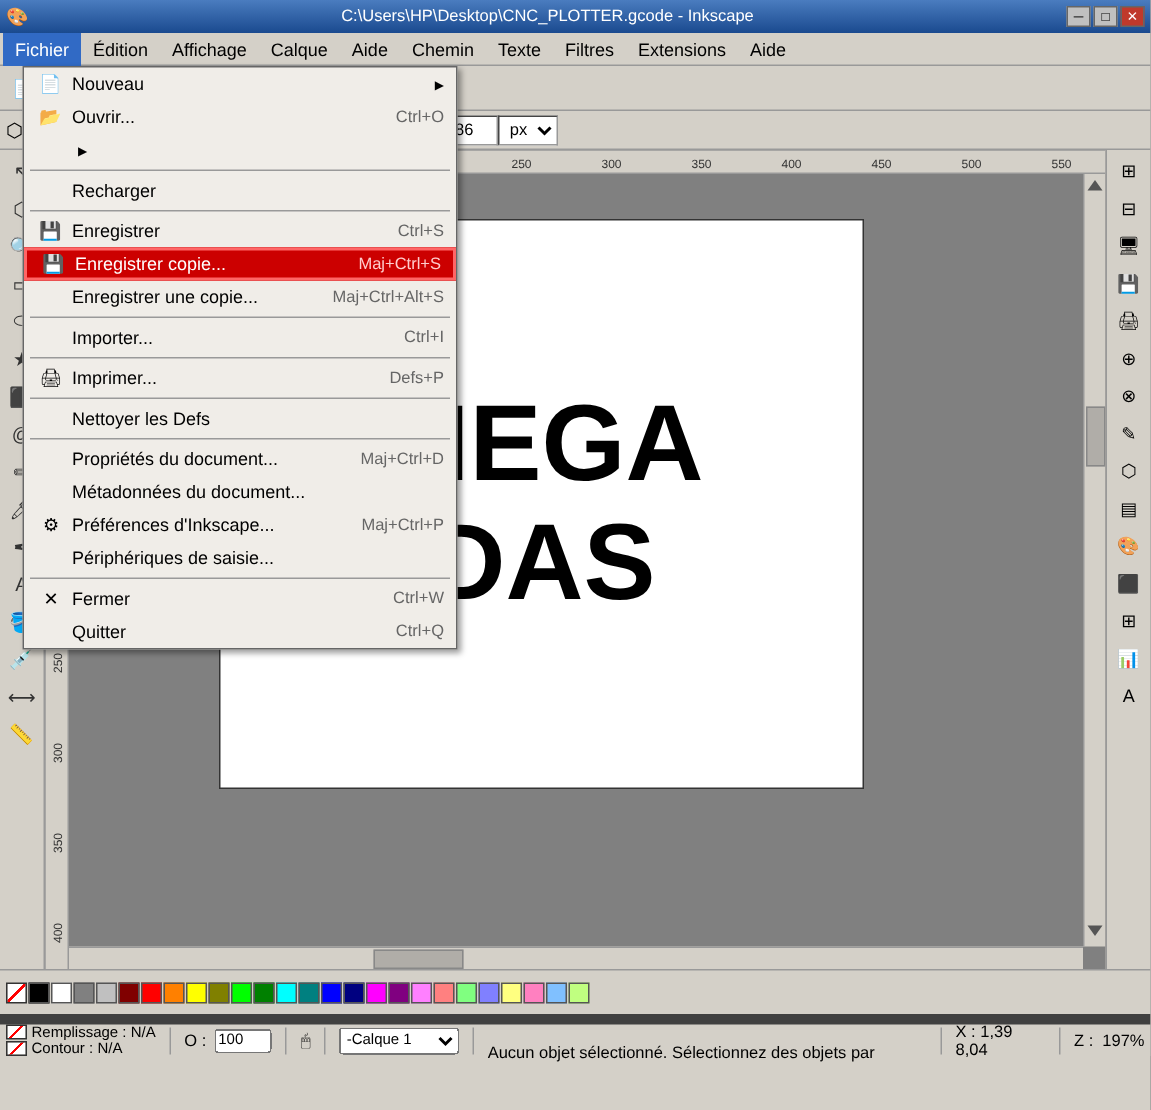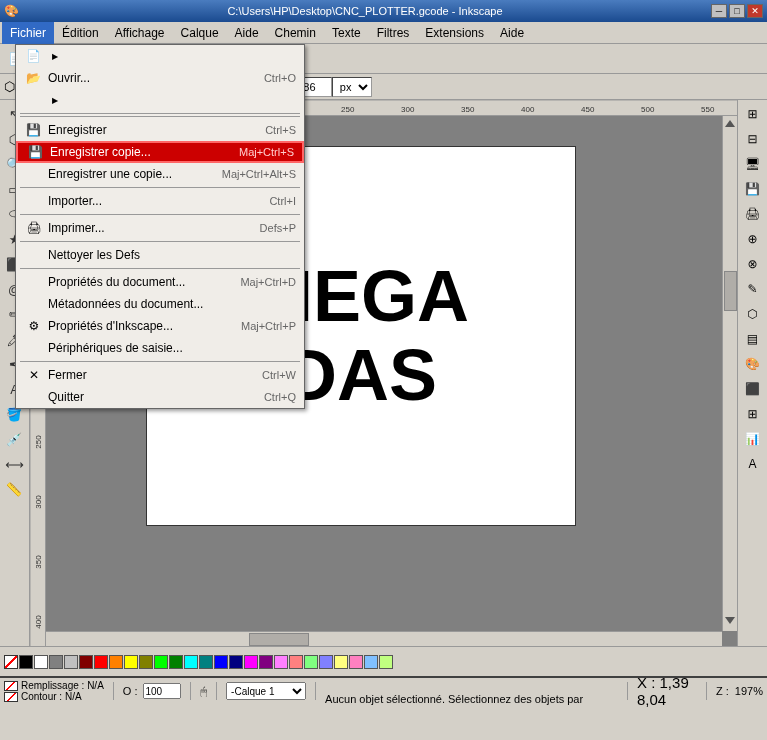--- a/index.html
+++ b/index.html
@@ -199,21 +199,21 @@
       width: 14px; height: 14px;
       border: 1px solid #555;
       cursor: pointer;
       flex-shrink: 0;
     }
 
     
     .status-bar {
       height: 28px;
       background: #d4d0c8;
-      border-top: 2px solid #404040;
+      border-top: 7px solid #404040;
       display: flex;
       align-items: center;
       padding: 0 4px;
       font-size: 11px;
       gap: 6px;
     }
     .status-section { display: flex; align-items: center; gap: 3px; }
     .status-separator { width: 1px; height: 18px; background: #999; margin: 0 3px; }
     .status-swatch-container { display: flex; flex-direction: column; gap: 1px; }
     .status-swatch { width: 14px; height: 10px; border: 1px solid #333; }
@@ -471,44 +471,49 @@
   <input type="number" style="width: 38px; height: 16px; font-size: 10px;" value="100">
   <div class="status-separator"></div>
   <span>🖱</span>
   <div class="status-separator"></div>
   <select style="height:18px; font-size:10px; width:80px;">
     <option>-Calque 1</option>
   </select>
   <div class="status-separator"></div>
   <span style="flex:1; overflow:hidden; white-space:nowrap; font-size:11px;margin-top:16px;">Aucun objet sélectionné. Sélectionnez des objets par</span>
   <div class="status-separator"></div>
-  <div style="font-size:15px; min-width:60px;">
+  <div style="font-size:11px; min-width:60px;">
     <div>X : <span>1,39</span></div>
     <div><span>8,04</span></div>
   </div>
   <div class="status-separator"></div>
   <span>Z :</span>
   <span>197%</span>
 </div>
 
 <div class="dropdown-menu">
   <div class="menu-row">
     <span class="menu-row-icon">📄</span>
+    <span class="menu-row-label">Nouveau</span>
     <span class="menu-row-arrow">▶</span>
   </div>
   <div class="menu-row">
     <span class="menu-row-icon">📂</span>
     <span class="menu-row-label">Ouvrir...</span>
     <span class="menu-row-shortcut">Ctrl+O</span>
   </div>
   <div class="menu-row">
     <span class="menu-row-icon"></span>
     <span class="menu-row-arrow">▶</span>
   </div>
   <div class="menu-separator"></div>
+  <div class="menu-row">
+    <span class="menu-row-icon"></span>
+    <span class="menu-row-label">Recharger</span>
+  </div>
   <div class="menu-separator"></div>
   <div class="menu-row">
     <span class="menu-row-icon">💾</span>
     <span class="menu-row-label">Enregistrer</span>
     <span class="menu-row-shortcut">Ctrl+S</span>
   </div>
   <div class="menu-row highlighted" style="background:#cc0000; color:white; outline: 2px solid #ff6666; outline-offset:-2px;">
     <span class="menu-row-icon">💾</span>
     <span class="menu-row-label">Enregistrer copie...</span>
     <span class="menu-row-shortcut" style="color:#ffcccc;">Maj+Ctrl+S</span>
@@ -540,21 +545,21 @@
     <span class="menu-row-icon"></span>
     <span class="menu-row-label">Propriétés du document...</span>
     <span class="menu-row-shortcut">Maj+Ctrl+D</span>
   </div>
   <div class="menu-row">
     <span class="menu-row-icon"></span>
     <span class="menu-row-label">Métadonnées du document...</span>
   </div>
   <div class="menu-row">
     <span class="menu-row-icon">⚙</span>
-    <span class="menu-row-label">Propriétés d'Inkscape...</span>
+    <span class="menu-row-label">Préférences d'Inkscape...</span>
     <span class="menu-row-shortcut">Maj+Ctrl+P</span>
   </div>
   <div class="menu-row">
     <span class="menu-row-icon"></span>
     <span class="menu-row-label">Périphériques de saisie...</span>
   </div>
   <div class="menu-separator"></div>
   <div class="menu-row">
     <span class="menu-row-icon">✕</span>
     <span class="menu-row-label">Fermer</span>

